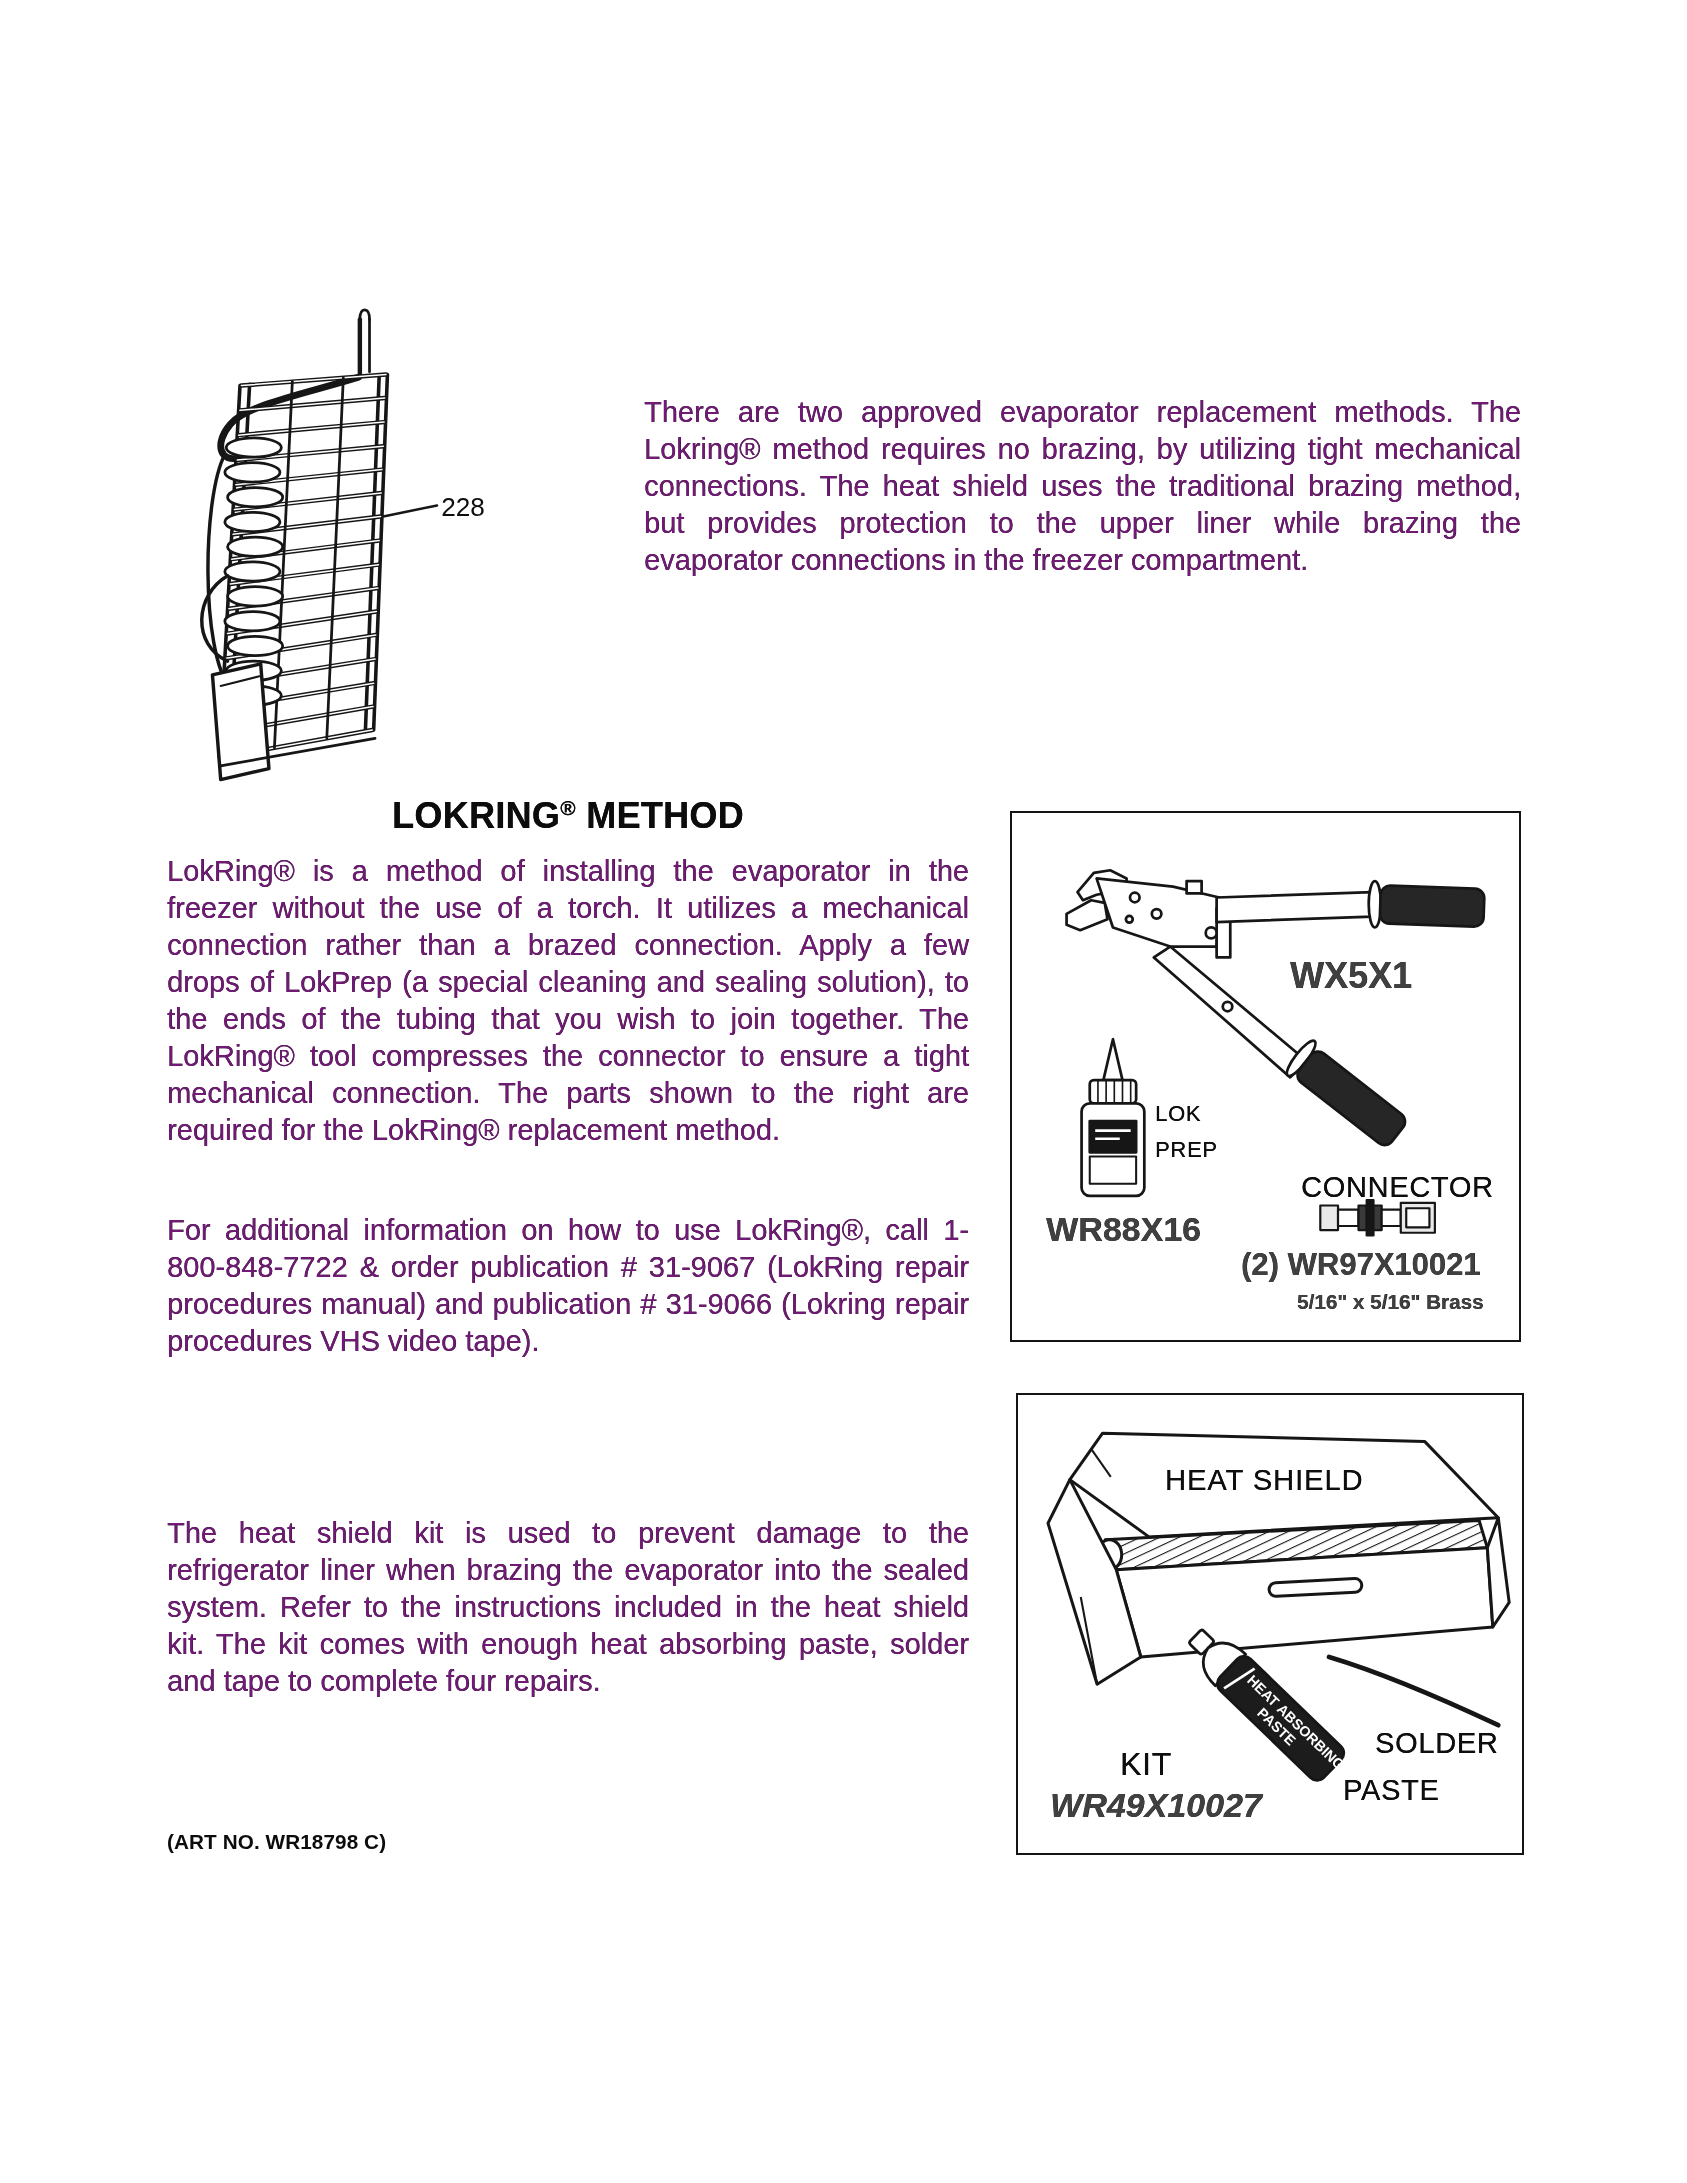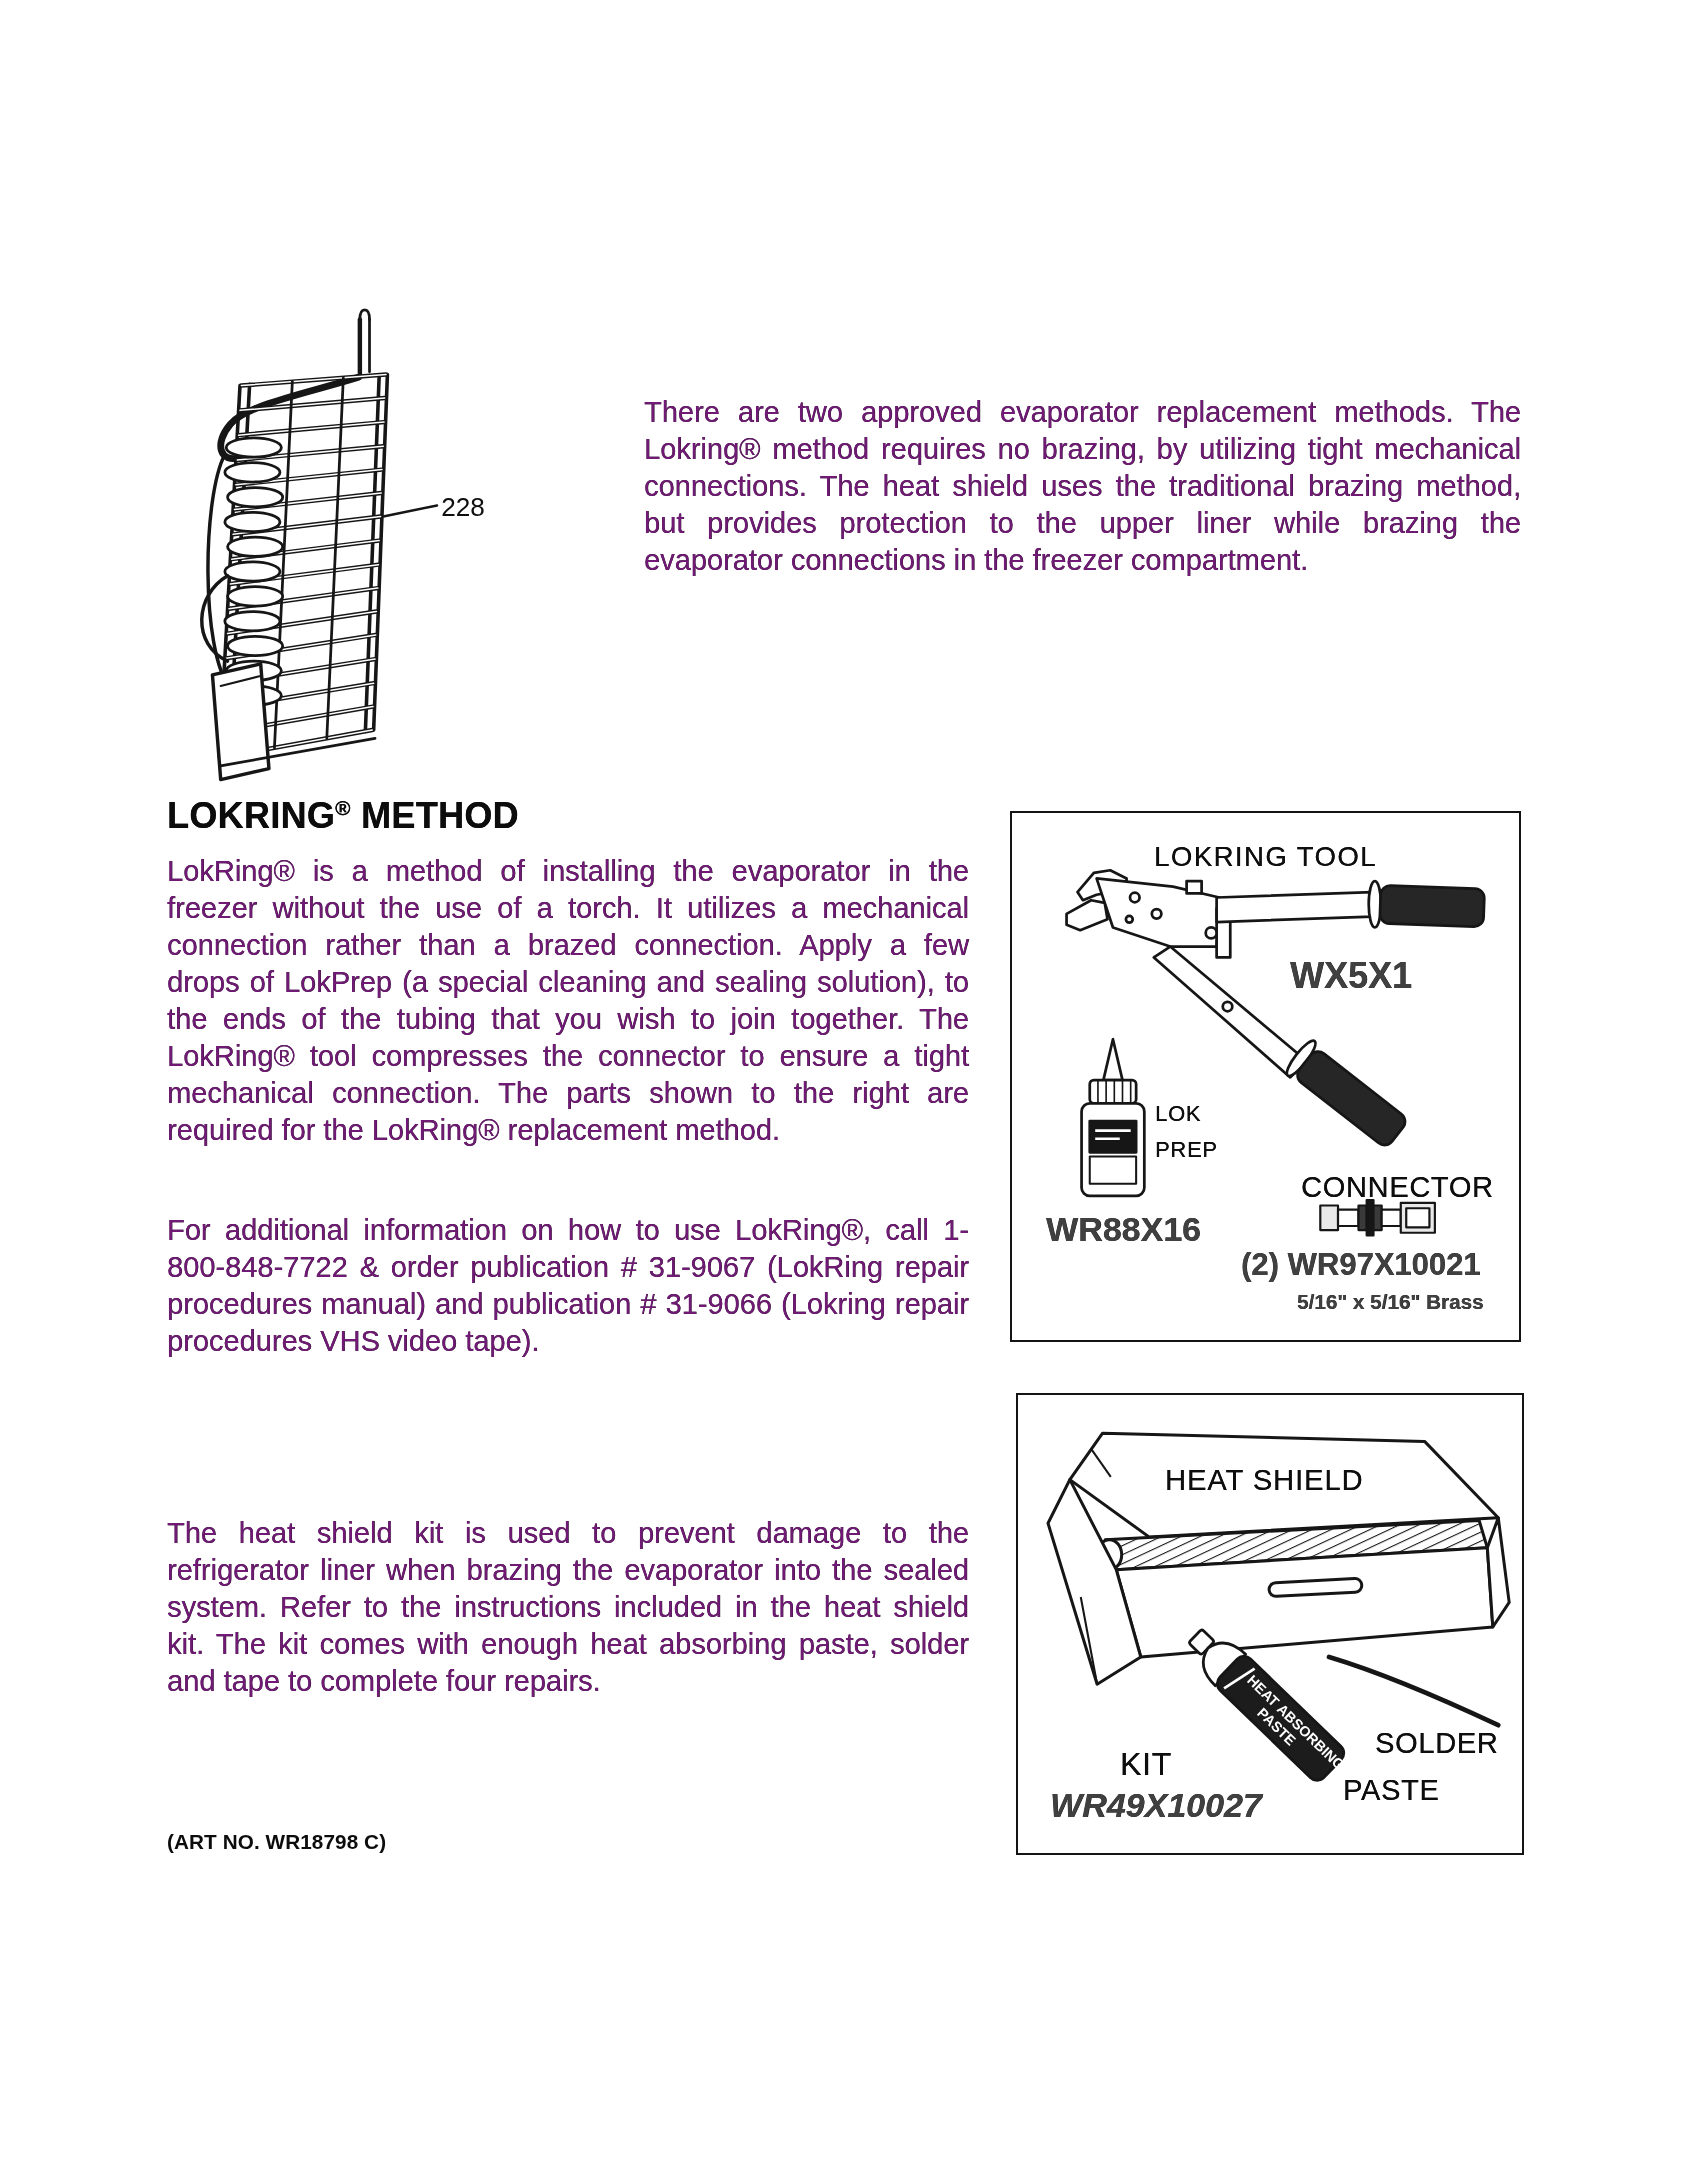--- a/index.html
+++ b/index.html
@@ -8,21 +8,21 @@
     font-family:"Liberation Sans", sans-serif;color:#111;overflow:hidden;
   }
   .abs{position:absolute;}
   .body-text{
     font-size:29px;line-height:37px;text-align:justify;color:#701a75;
     text-shadow:0.2px 0 0 #0e0e0e;
   }
   .body-text p{margin:0;}
   .body-text p + p{margin-top:16.5px;}
   .col-heading{
-    width:802px;font-size:36px;font-weight:bold;
+    width:802px;text-align:center;font-size:36px;font-weight:bold;
     color:#0c0c0c;letter-spacing:0.3px;text-shadow:0.2px 0 0 #0c0c0c;
   }
   .col-heading sup{font-size:58%;vertical-align:super;line-height:0;}
   .art-no{font-size:20.7px;font-weight:bold;color:#0c0c0c;letter-spacing:0.1px;}
   .fig-box{
     position:absolute;border:2.8px solid #141414;background:#fff;
   }
   .fig-label{position:absolute;font-size:29px;color:#0e0e0e;letter-spacing:0.7px;white-space:nowrap;text-shadow:0.2px 0 0 #0e0e0e;}
   .fig-part{position:absolute;font-weight:bold;color:#404040;white-space:nowrap;text-shadow:0.3px 0 0 #0b0b0b;}
   .scene{position:absolute;left:0;top:0;}
@@ -136,21 +136,20 @@
         <rect x="226" y="288" width="13" height="18"></rect>
         <rect x="239" y="291" width="15" height="12" fill="#ffffff"></rect>
         <rect x="254" y="288" width="6" height="18" fill="#3a3a3a"></rect>
         <rect x="260" y="284" width="5" height="26" fill="#161616"></rect>
         <rect x="265" y="288" width="6" height="18" fill="#3a3a3a"></rect>
         <rect x="271" y="291" width="14" height="12" fill="#ffffff"></rect>
         <rect x="285" y="286" width="25" height="22"></rect>
         <rect x="289" y="290" width="17" height="14" fill="#ffffff"></rect>
       </g>
     </svg>
-    <div class="fig-label" style="left:0;right:0;top:27.6px;text-align:center;font-size:27.6px;letter-spacing:1.4px;">LOKRING TOOL</div>
     <div class="fig-part" style="left:278px;top:142px;font-size:36px;">WX5X1</div>
     <div class="fig-label" style="left:143px;top:283px;font-size:22px;line-height:36px;">
       <div>LOK</div>
       <div>PREP</div>
     </div>
     <div class="fig-part" style="left:34px;top:397px;font-size:34px;">WR88X16</div>
     <div class="fig-label" style="left:289px;top:358px;font-size:29px;">CONNECTOR</div>
     <div class="fig-part" style="left:229px;top:434px;font-size:31px;">(2) WR97X10021</div>
     <div class="fig-part" style="left:285px;top:477px;font-size:20.7px;">5/16" x 5/16" Brass</div>
   </div>

